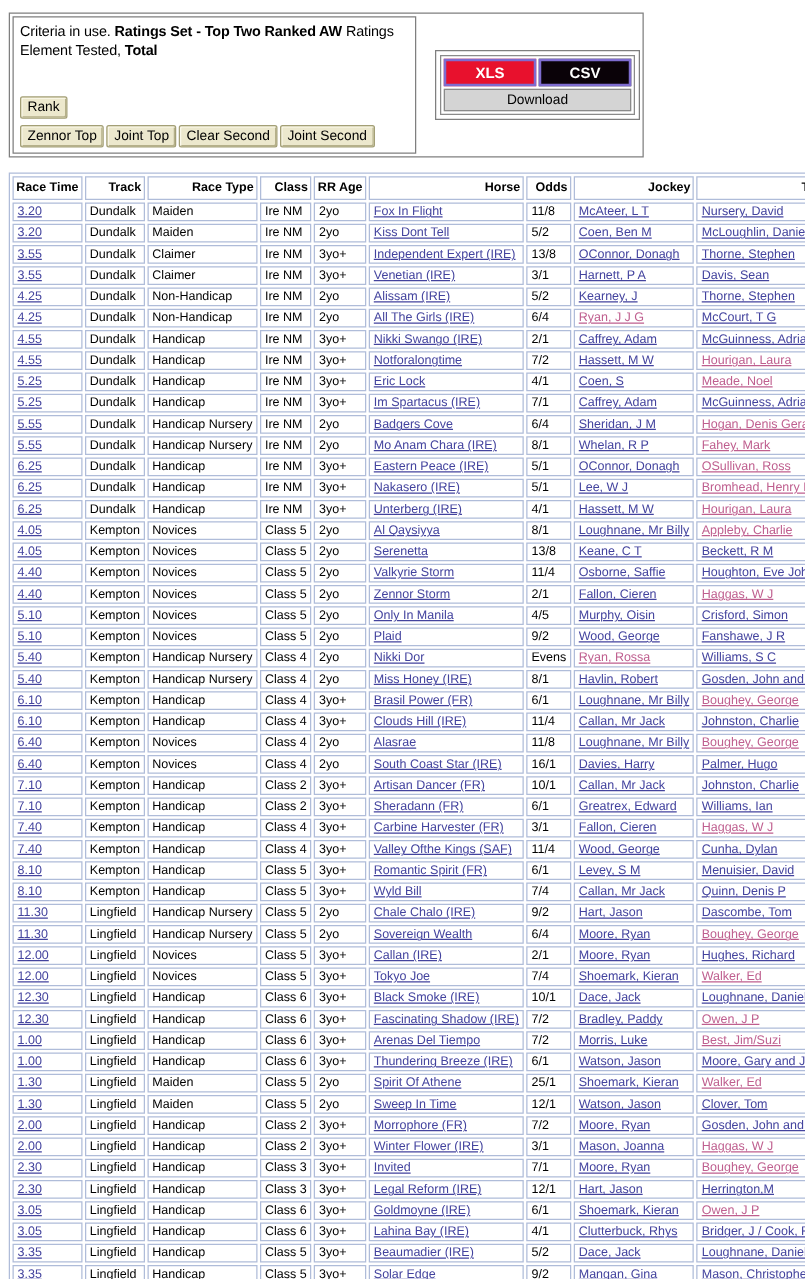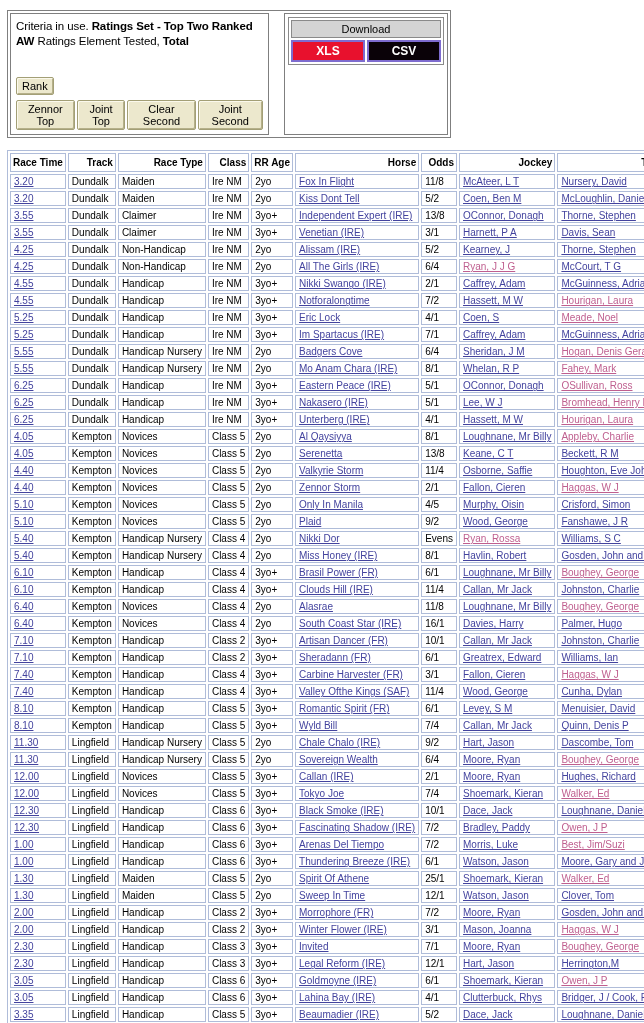--- a/index.html
+++ b/index.html
@@ -1,20 +1,20 @@
 <!DOCTYPE html>
 <html><head>
 <meta charset="utf-8">
 <style>
   html,body{margin:0;padding:0;background:#ffffff;}
   body{width:644px;font-family:"Liberation Sans", sans-serif;color:#000;}
   .page{padding:10px 7px 14px 7px;}
 
   
-  .topbar{display:flex;width:444px;border:1px solid #7f7f7f;padding:2px;gap:15px;box-sizing:border-box;background:#fff;}
+  .topbar{display:flex;width:508px;border:1px solid #7f7f7f;padding:2px;gap:15px;box-sizing:border-box;background:#fff;align-items:center;}
   .criteria-panel{border:1px solid #7f7f7f;flex:1;padding:5px 5px 4px 5px;box-sizing:border-box;}
   .crit{font-size:11.5px;line-height:1.32;letter-spacing:-0.1px;}
   .btn{font-family:"Liberation Sans", sans-serif;font-size:11px;color:#000;background:#ece8cd;
        border:1px solid #a39f76;border-radius:2px;padding:2px 5px;cursor:pointer;
        box-shadow:inset 1px 1px 0 #fbf9ec, inset -1px -1px 0 #b5b08a;}
   .rank-wrap{margin-top:27px;}
   .btnrow{margin-top:5px;display:flex;gap:2px;}
 
   .download-panel{border:1px solid #7f7f7f;width:164px;box-sizing:border-box;padding:3px;background:#fff;}
   table.dl{border-collapse:separate;border-spacing:2px;width:100%;border:1px solid #8a8a8a;background:#fff;}
@@ -58,30 +58,30 @@
         <button class="btn">Zennor Top</button>
         <button class="btn">Joint Top</button>
         <button class="btn">Clear Second</button>
         <button class="btn">Joint Second</button>
       </div>
     </div>
     <div class="download-panel">
       <table class="dl">
         <tbody>
             <tr>
-              <th colspan="2">Download</th>
-            </tr>
-        <tr>
           <td>
                 <div class="dl-btn dl-xls">XLS</div>
               </td>
           <td>
                 <div class="dl-btn dl-csv">CSV</div>
               </td>
         </tr>
+        <tr>
+              <th colspan="2">Download</th>
+            </tr>
       </tbody>
         </table>
     </div>
   </div>
 
   <table class="results">
     <colgroup>
       <col class="c-time">
         <col class="c-track">
         <col class="c-type">

